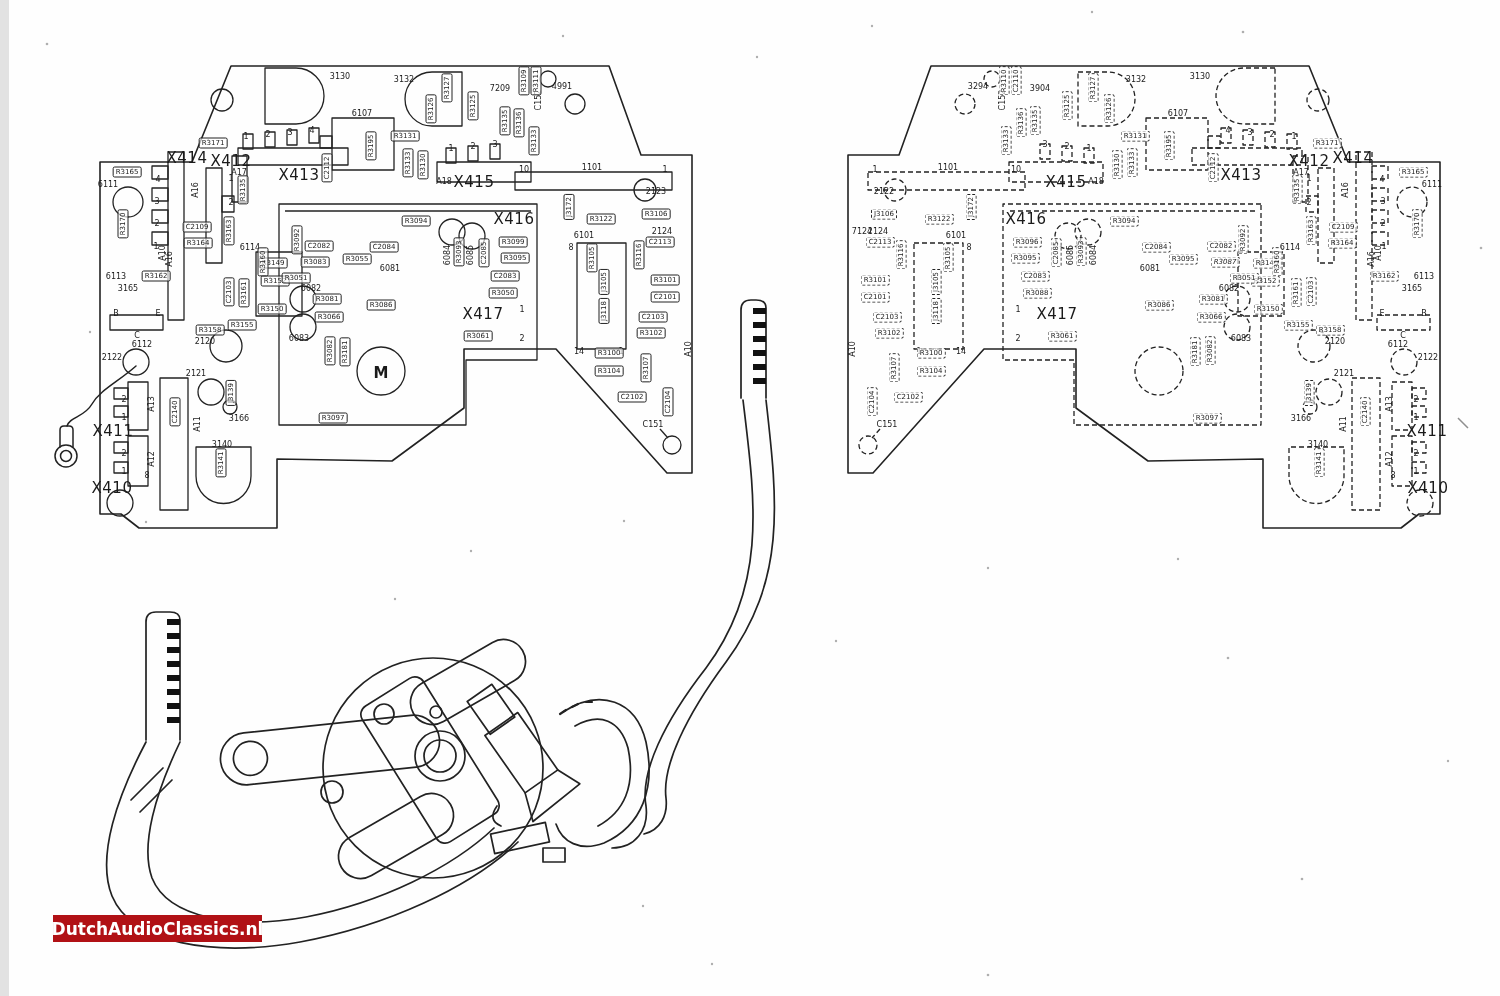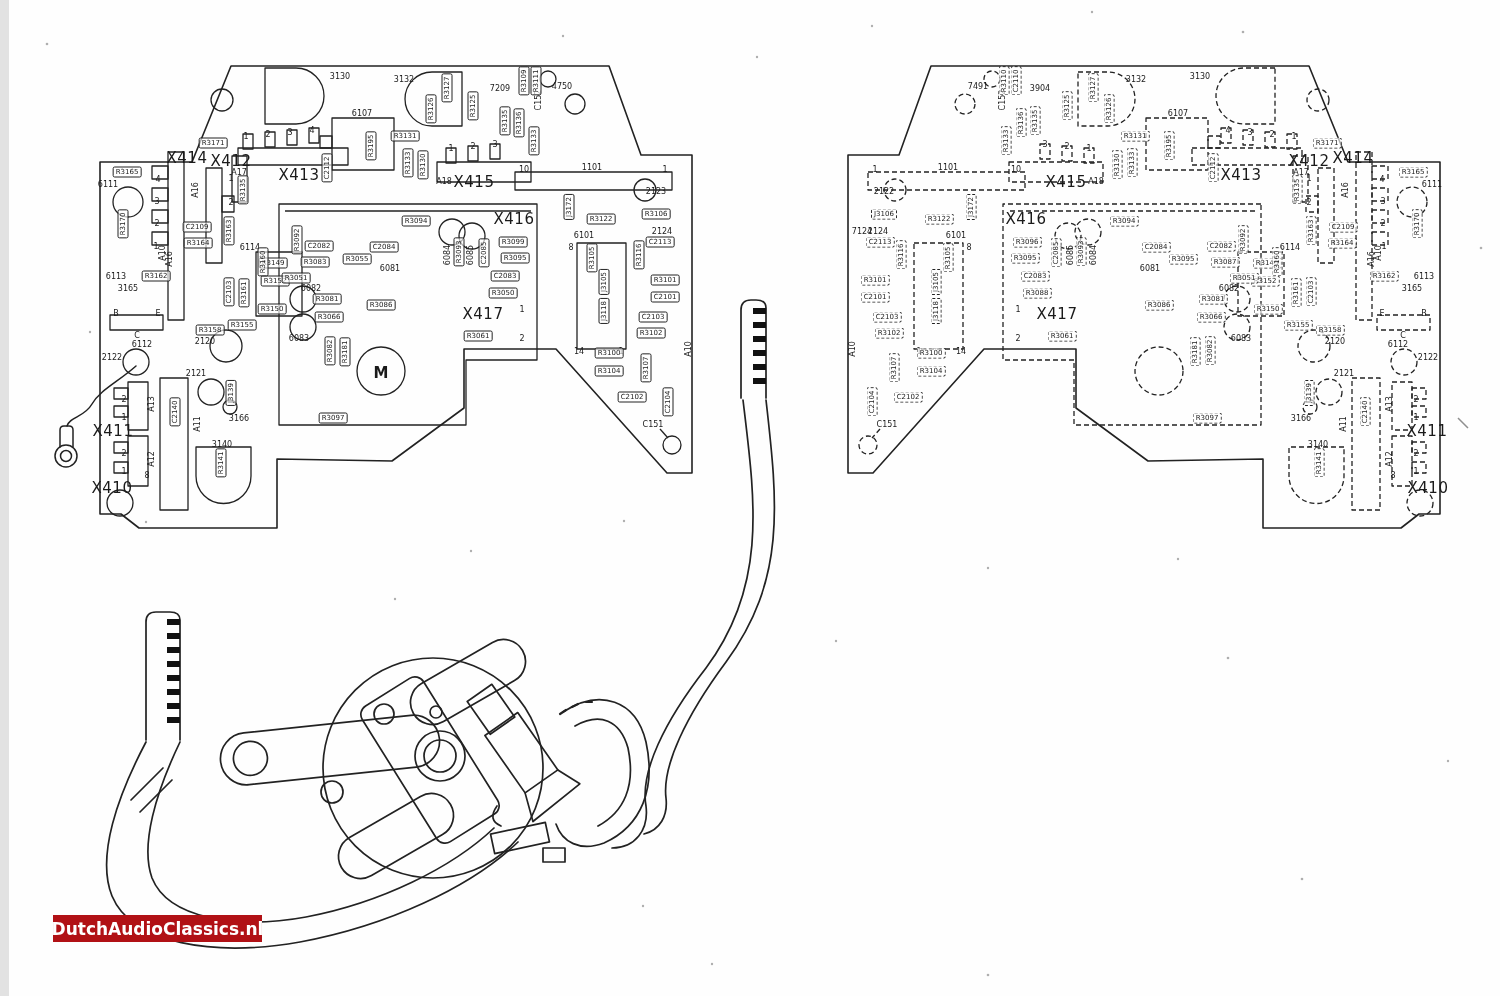--- a/index.html
+++ b/index.html
@@ -260,21 +260,21 @@
       <span class="lbl txt" style="left: 340px; top: 76px;">3130</span>
       <span class="lbl txt" style="left: 404px; top: 79px;">3132</span>
       <span class="lbl txt" style="left: 362px; top: 113px;">6107</span>
       <span class="lbl txt" style="left: 592px; top: 167px;">1101</span>
       <span class="lbl txt" style="left: 524px; top: 169px;">10</span>
       <span class="lbl txt" style="left: 665px; top: 169px;">1</span>
       <span class="lbl txt" style="left: 656px; top: 191px;">2123</span>
       <span class="lbl txt" style="left: 662px; top: 231px;">2124</span>
       <span class="lbl txt" style="left: 584px; top: 235px;">6101</span>
       <span class="lbl txt" style="left: 500px; top: 88px;">7209</span>
-      <span class="lbl txt" style="left: 562px; top: 86px;">4750</span>
+      <span class="lbl txt" style="left: 562px; top: 86px;">4991</span>
       <span class="lbl txt" style="left: 108px; top: 184px;">6111</span>
       <span class="lbl txt" style="left: 116px; top: 276px;">6113</span>
       <span class="lbl txt" style="left: 128px; top: 288px;">3165</span>
       <span class="lbl txt" style="left: 250px; top: 247px;">6114</span>
       <span class="lbl txt" style="left: 390px; top: 268px;">6081</span>
       <span class="lbl txt" style="left: 311px; top: 288px;">6082</span>
       <span class="lbl txt" style="left: 299px; top: 338px;">6083</span>
       <span class="lbl txt" style="left: 142px; top: 344px;">6112</span>
       <span class="lbl txt" style="left: 137px; top: 335px;">C</span>
       <span class="lbl txt" style="left: 116px; top: 313px;">B</span>
@@ -402,21 +402,21 @@
       <span class="lbl txt" style="left: 1200px; top: 76px;">3130</span>
       <span class="lbl txt" style="left: 1136px; top: 79px;">3132</span>
       <span class="lbl txt" style="left: 1178px; top: 113px;">6107</span>
       <span class="lbl txt" style="left: 948px; top: 167px;">1101</span>
       <span class="lbl txt" style="left: 1016px; top: 169px;">10</span>
       <span class="lbl txt" style="left: 875px; top: 169px;">1</span>
       <span class="lbl txt" style="left: 884px; top: 191px;">2122</span>
       <span class="lbl txt" style="left: 878px; top: 231px;">2124</span>
       <span class="lbl txt" style="left: 956px; top: 235px;">6101</span>
       <span class="lbl txt" style="left: 1040px; top: 88px;">3904</span>
-      <span class="lbl txt" style="left: 978px; top: 86px;">7491</span>
+      <span class="lbl txt" style="left: 978px; top: 86px;">3294</span>
       <span class="lbl txt" style="left: 1432px; top: 184px;">6111</span>
       <span class="lbl txt" style="left: 1424px; top: 276px;">6113</span>
       <span class="lbl txt" style="left: 1412px; top: 288px;">3165</span>
       <span class="lbl txt" style="left: 1290px; top: 247px;">6114</span>
       <span class="lbl txt" style="left: 1150px; top: 268px;">6081</span>
       <span class="lbl txt" style="left: 1229px; top: 288px;">6082</span>
       <span class="lbl txt" style="left: 1241px; top: 338px;">6083</span>
       <span class="lbl txt" style="left: 1398px; top: 344px;">6112</span>
       <span class="lbl txt" style="left: 1403px; top: 335px;">C</span>
       <span class="lbl txt" style="left: 1424px; top: 313px;">B</span>
@@ -478,21 +478,21 @@
       <span class="lbl box" style="left: 931px; top: 353px;">R3100</span>
       <span class="lbl box" style="left: 931px; top: 371px;">R3104</span>
       <span class="lbl box" style="left: 908px; top: 397px;">C2102</span>
       <span class="lbl box" style="left: 1267px; top: 263px;">R3149</span>
       <span class="lbl box" style="left: 1265px; top: 281px;">R3152</span>
       <span class="lbl box" style="left: 1268px; top: 309px;">R3150</span>
       <span class="lbl box" style="left: 1330px; top: 330px;">R3158</span>
       <span class="lbl box" style="left: 1298px; top: 325px;">R3155</span>
       <span class="lbl box" style="left: 1207px; top: 418px;">R3097</span>
       <span class="lbl box" style="left: 1221px; top: 246px;">C2082</span>
-      <span class="lbl box" style="left: 1225px; top: 262px;">R3087</span>
+      <span class="lbl box" style="left: 1225px; top: 262px; font-style: italic;">R3087</span>
       <span class="lbl box" style="left: 1183px; top: 259px;">R3095</span>
       <span class="lbl box" style="left: 1156px; top: 247px;">C2084</span>
       <span class="lbl box" style="left: 1244px; top: 278px;">R3051</span>
       <span class="lbl box" style="left: 1213px; top: 299px;">R3081</span>
       <span class="lbl box" style="left: 1159px; top: 305px;">R3086</span>
       <span class="lbl box" style="left: 1211px; top: 317px;">R3066</span>
       <span class="lbl box" style="left: 1124px; top: 221px;">R3094</span>
       <span class="lbl box" style="left: 1027px; top: 242px;">R3096</span>
       <span class="lbl box" style="left: 1025px; top: 258px;">R3095</span>
       <span class="lbl box" style="left: 1035px; top: 276px;">C2083</span>

